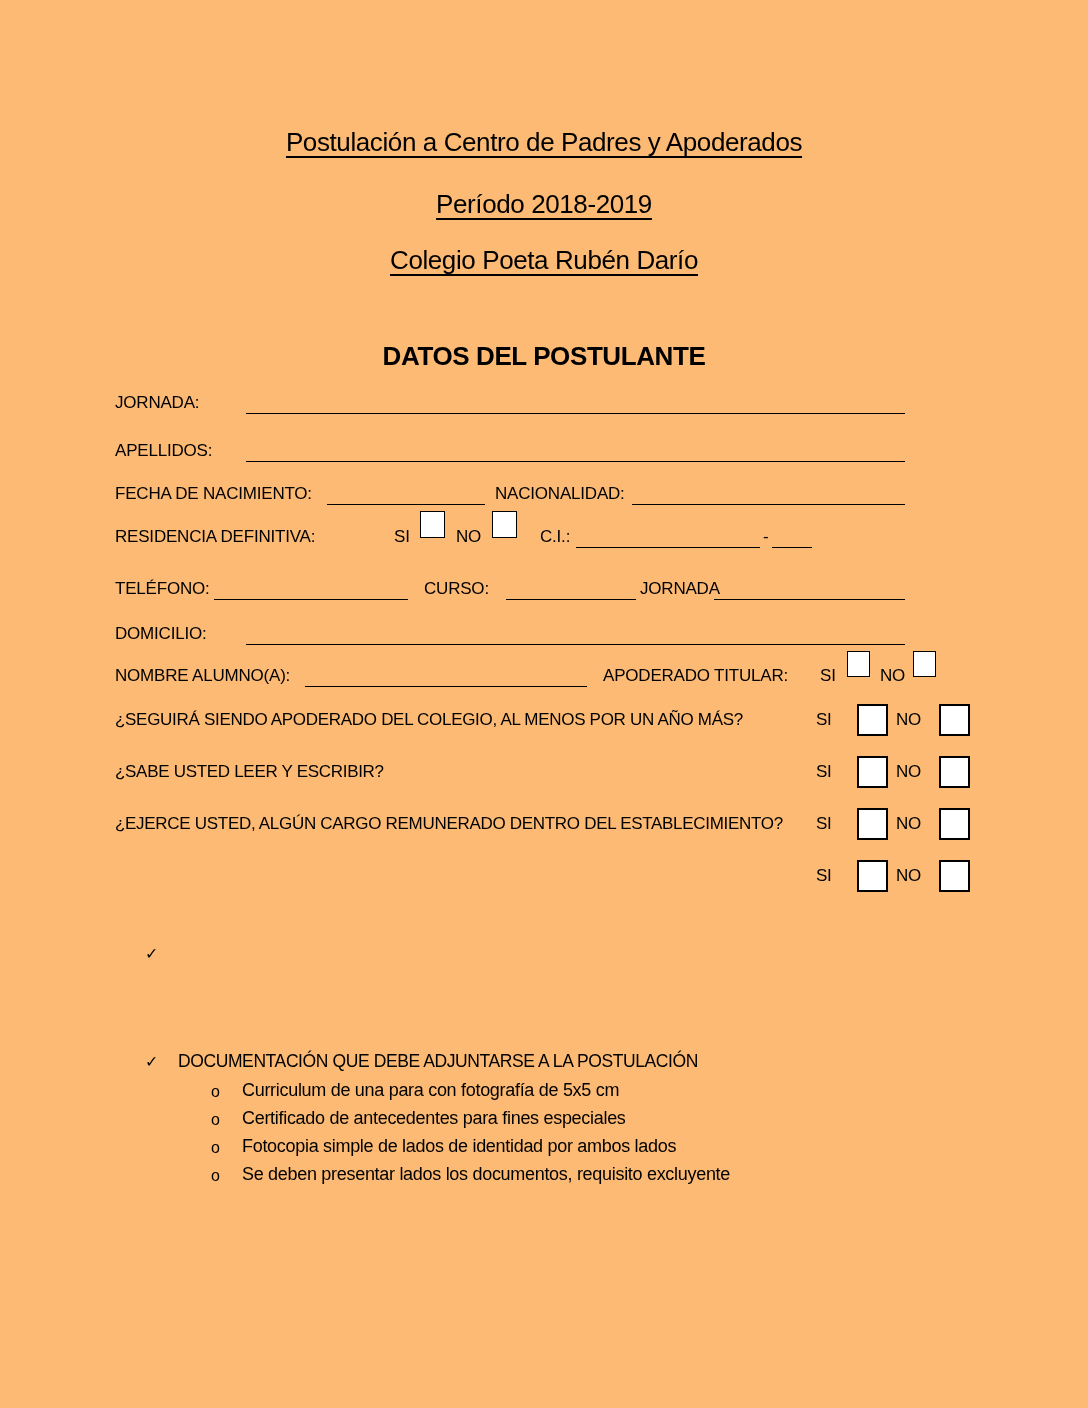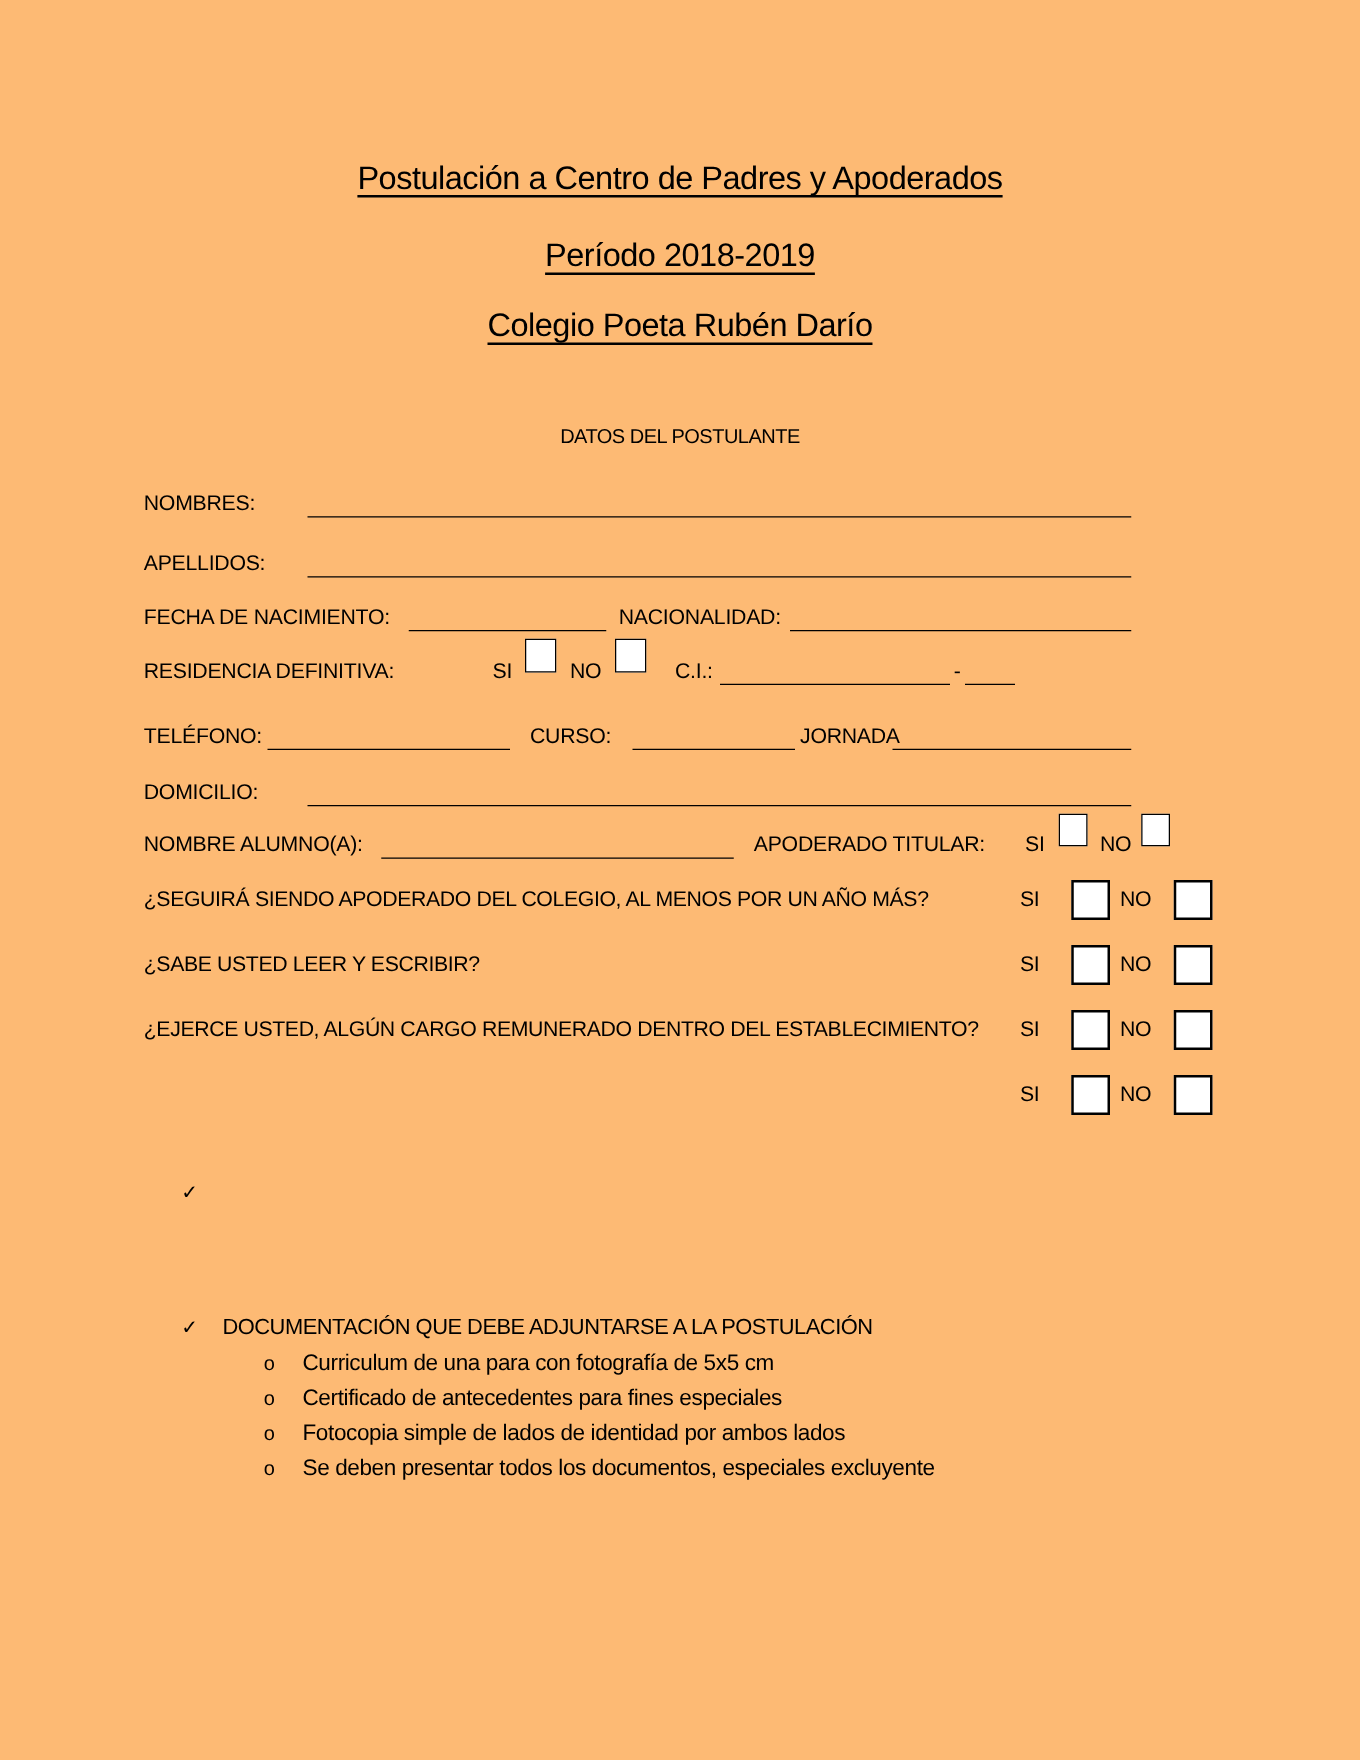--- a/index.html
+++ b/index.html
@@ -11,21 +11,21 @@
     overflow:hidden;
   }
   .abs{position:absolute;}
   .title-line{
     left:0;width:1088px;text-align:center;
     font-size:26px;letter-spacing:-0.4px;white-space:nowrap;
   }
   .title-line span{text-decoration:underline;text-underline-offset:5px;}
   .section-heading{
     left:0;width:1088px;text-align:center;
-    font-size:16px;font-weight:normal;letter-spacing:-0.4px;white-space:nowrap;
+    font-size:26px;font-weight:bold;letter-spacing:-0.4px;white-space:nowrap;
   }
   .lbl{font-size:17px;letter-spacing:-0.2px;white-space:nowrap;}
   .q{font-size:17px;letter-spacing:-0.3px;white-space:nowrap;}
   .fill{border-bottom:1.4px solid #000;height:21px;}
   .chk{background:#fff;border:2px solid #000;}
   .chk.sm{border-width:1.6px;}
   .note{font-size:17.5px;letter-spacing:-0.4px;line-height:27.5px;}
   .docitem{font-size:18px;letter-spacing:-0.3px;white-space:nowrap;}
   .marker{font-size:16px;}
 </style>
@@ -33,21 +33,21 @@
 <body>
 
 <div class="page">
 
   <div class="abs title-line" style="top:127px;"><span>Postulación a Centro de Padres y Apoderados</span></div>
   <div class="abs title-line" style="top:189px;"><span>Período 2018-2019</span></div>
   <div class="abs title-line" style="top:245px;"><span>Colegio Poeta Rubén Darío</span></div>
 
   <div class="abs section-heading" style="top:341px;">DATOS DEL POSTULANTE</div>
 
-  <div class="abs lbl" style="left:115px;top:393px;">NOMBRES:</div>
+  <div class="abs lbl" style="left:115px;top:393px;">JORNADA:</div>
   <div class="abs fill" style="left:246px;top:392px;width:659px;"></div>
 
   <div class="abs lbl" style="left:115px;top:441px;">APELLIDOS:</div>
   <div class="abs fill" style="left:246px;top:440px;width:659px;"></div>
 
   <div class="abs lbl" style="left:115px;top:484px;">FECHA DE NACIMIENTO:</div>
   <div class="abs fill" style="left:327px;top:483px;width:158px;"></div>
   <div class="abs lbl" style="left:495px;top:484px;">NACIONALIDAD:</div>
   <div class="abs fill" style="left:632px;top:483px;width:273px;"></div>
 
@@ -110,15 +110,15 @@
   <div class="abs marker" style="left:211px;top:1083px;">o</div>
   <div class="abs docitem" style="left:242px;top:1080px;">Curriculum de una para con fotografía de 5x5 cm</div>
 
   <div class="abs marker" style="left:211px;top:1111px;">o</div>
   <div class="abs docitem" style="left:242px;top:1108px;">Certificado de antecedentes para fines especiales</div>
 
   <div class="abs marker" style="left:211px;top:1139px;">o</div>
   <div class="abs docitem" style="left:242px;top:1136px;">Fotocopia simple de lados de identidad por ambos lados</div>
 
   <div class="abs marker" style="left:211px;top:1167px;">o</div>
-  <div class="abs docitem" style="left:242px;top:1164px;">Se deben presentar todos los documentos, especiales excluyente</div>
+  <div class="abs docitem" style="left:242px;top:1164px;">Se deben presentar lados los documentos, requisito excluyente</div>
 
 </div>
 
 </body></html>

